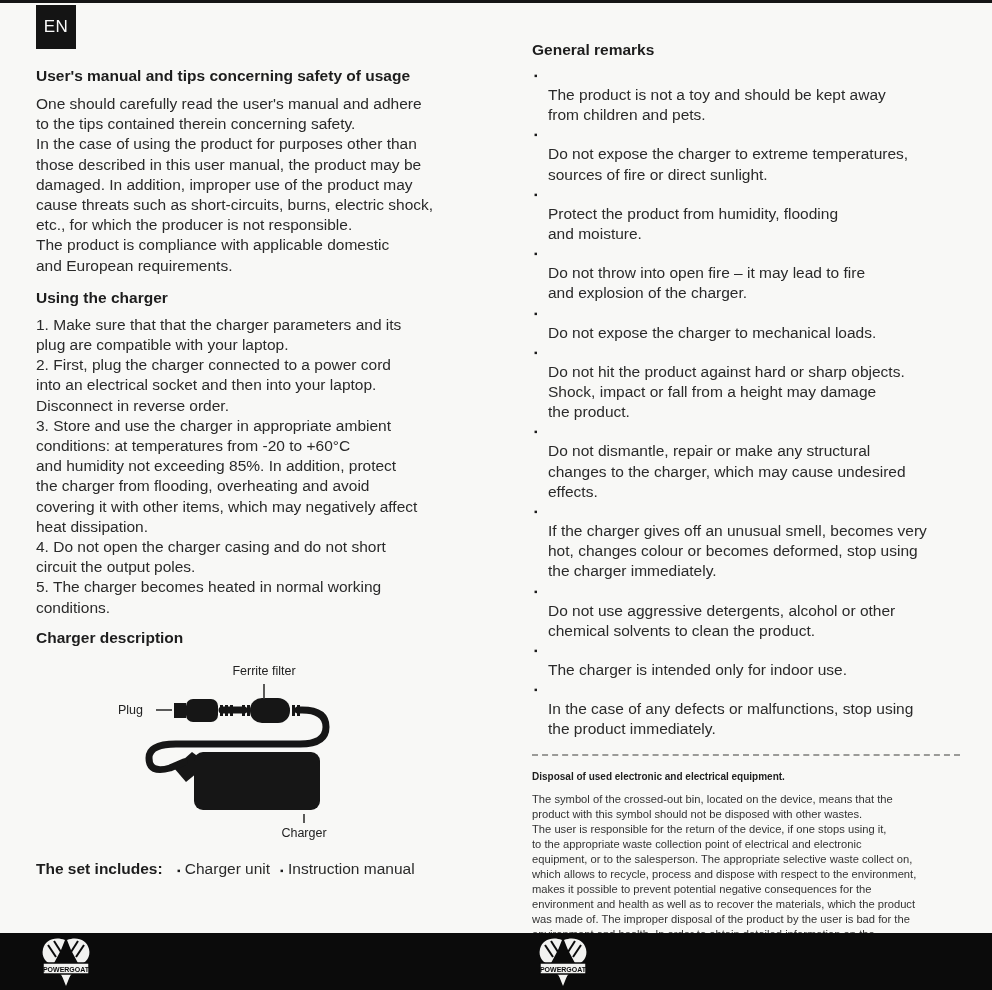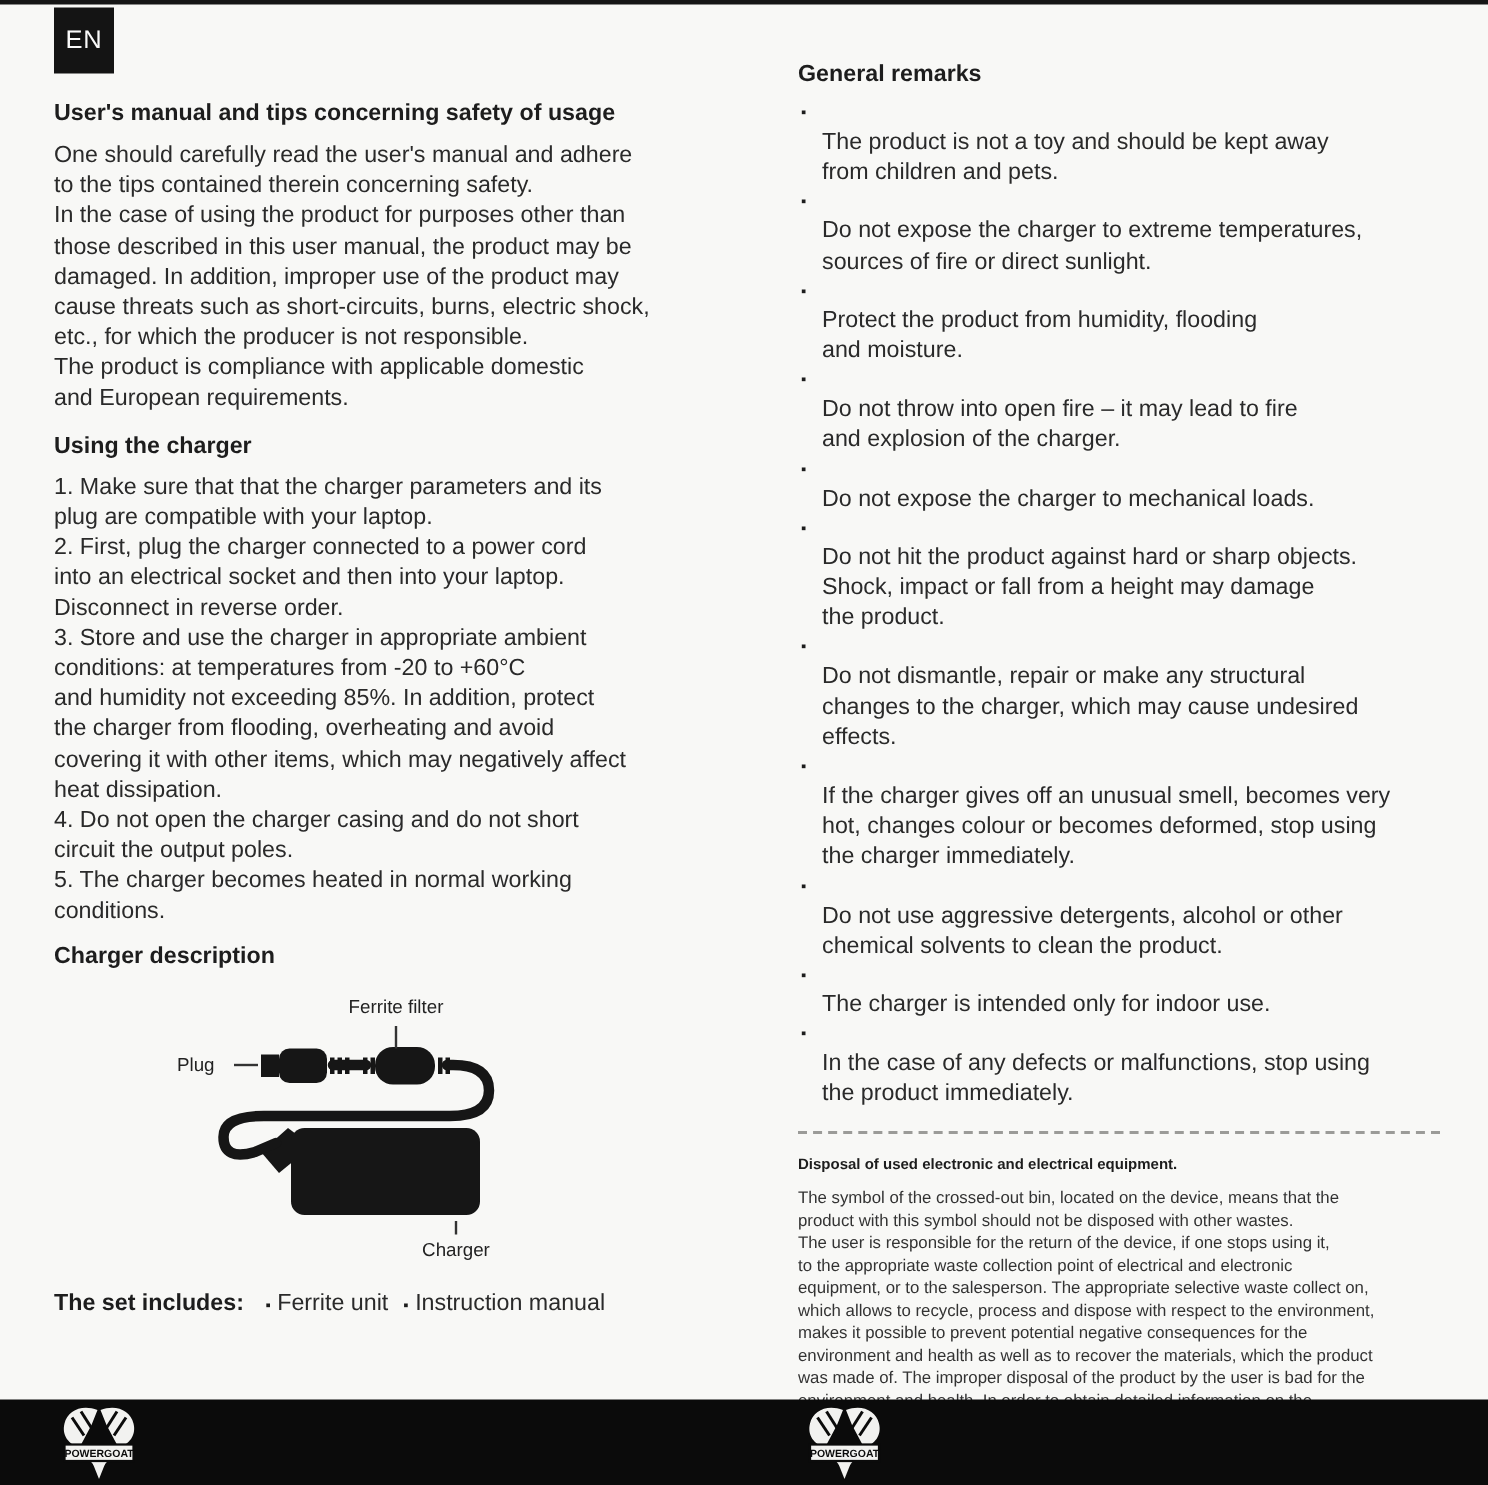--- a/index.html
+++ b/index.html
@@ -144,21 +144,21 @@
           <line x1="268" y1="150" x2="268" y2="159"></line>
         </g>
       </svg>
       <span class="dlabel lbl-ferrite">Ferrite filter</span>
       <span class="dlabel lbl-plug">Plug</span>
       <span class="dlabel lbl-charger">Charger</span>
     </div>
 
     <p class="includes">
       <span class="b">The set includes:</span>
-      <span><span class="inc"><span class="sq2">▪</span> <span>Ferrite unit</span></span><span class="inc"><span class="sq2">▪</span> <span>Instruction manual</span></span></span>
+      <span><span class="inc"><span class="sq2">▪</span> <span>Charger unit</span></span><span class="inc"><span class="sq2">▪</span> <span>Instruction manual</span></span></span>
     </p>
   </div>
 
   <div class="col right">
     <h2 class="general-h">General remarks</h2>
     <ul class="bullets">
 
         <li>
           <span class="sq">▪</span>
           <span class="btxt pre">The product is not a toy and should be kept away

